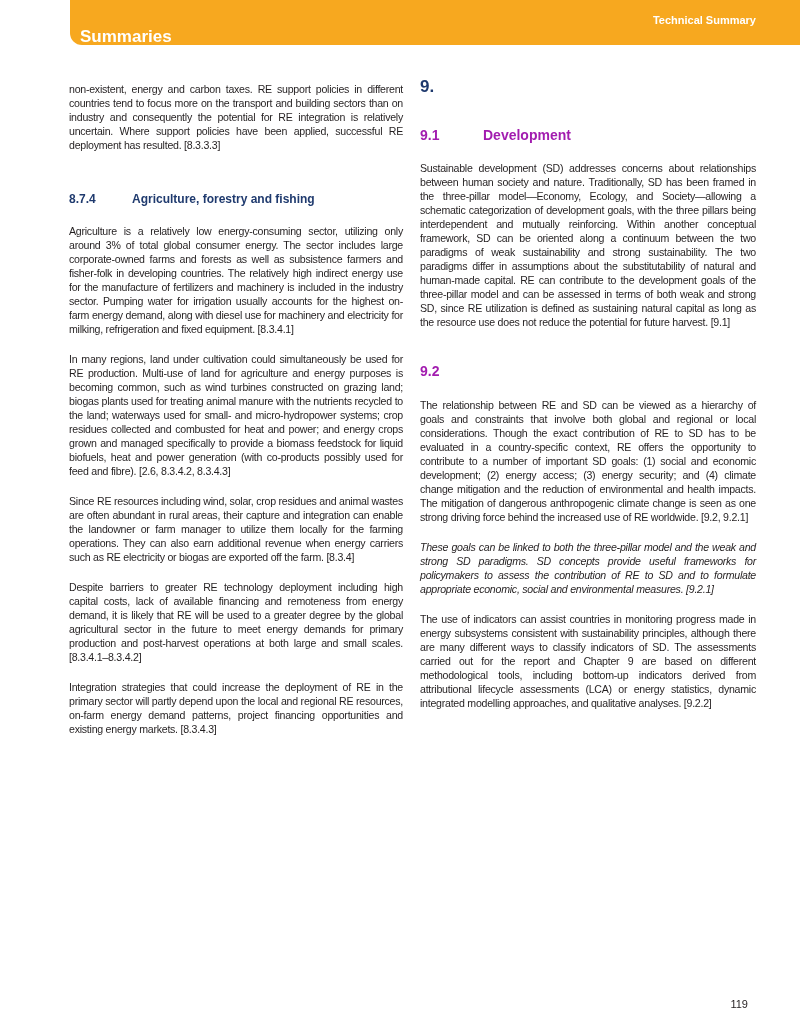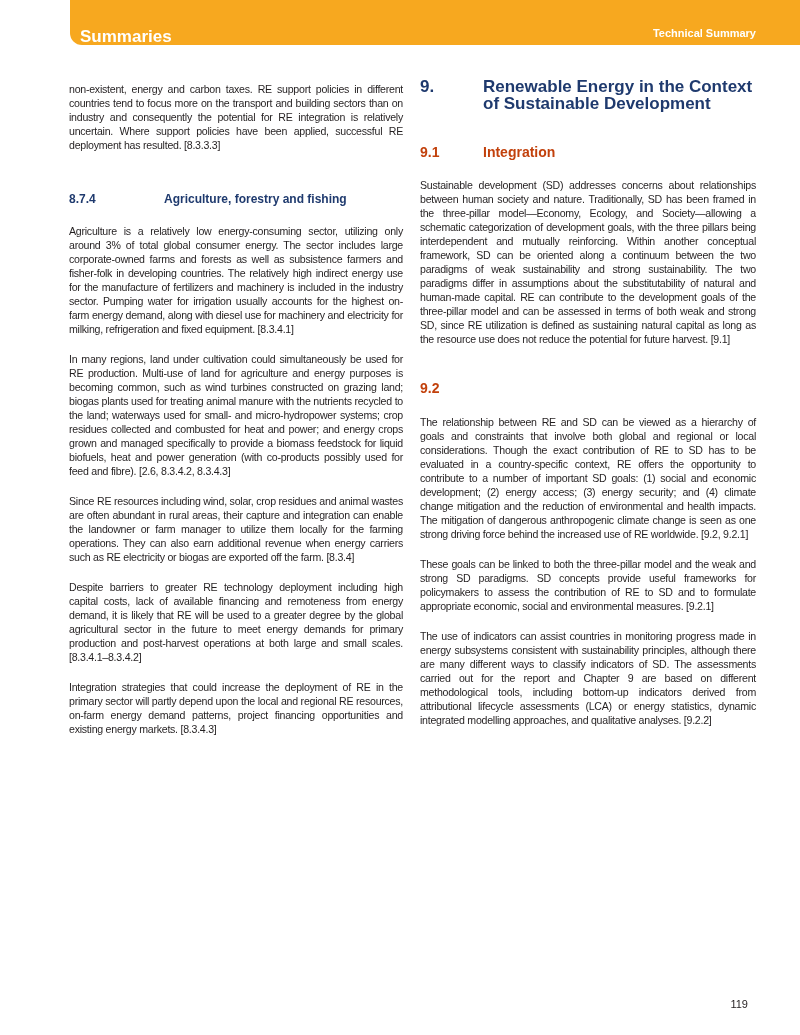--- a/index.html
+++ b/index.html
@@ -9,89 +9,85 @@
   }
   .header-bar {
     position: absolute; left: 70px; top: 0; width: 730px; height: 45px;
     background: #f7a81f; border-bottom-left-radius: 12px;
   }
   .header-left {
     position: absolute; left: 80px; top: 27px; font-size: 17px; font-weight: bold;
     color: #ffffff; letter-spacing: 0;
   }
   .header-right {
-    position: absolute; right: 44px; top: 27px; font-size: 11px; font-weight: bold;
+    position: absolute; right: 44px; top: 14px; font-size: 11px; font-weight: bold;
     color: #ffffff;
     text-align: right;
   }
   .col { position: absolute; top: 82px; }
   .col-left { left: 69px; width: 334px; }
   .col-right { left: 420px; width: 336px; }
   p.body {
     margin: 0; font-size: 10.6px; line-height: 14px; text-align: justify;
     font-family: "Liberation Sans", sans-serif; letter-spacing: -0.25px; color: #231f20;
   }
   .h3 {
     display: flex; color: #1f3a6e; font-weight: bold; font-size: 12px;
     font-family: "Liberation Sans", sans-serif;
   }
   .h3 .num { width: 63px; flex: none; }
   .h2 {
     display: flex; color: #1f3a6e; font-weight: bold; font-size: 17px; line-height: 17px;
   }
   .h2 .num { width: 63px; flex: none; }
-  .h2-sub { display: flex; color: #c2410c; font-weight: bold; font-size: 14px; line-height: 17px; }
+  .h2-sub { display: flex; color: #a21caf; font-weight: bold; font-size: 14px; line-height: 17px; }
   .h2-sub .num { width: 63px; flex: none; }
   .page-number {
     position: absolute; right: 52px; top: 998px; font-size: 11px; color: #231f20;
   }
 </style>
 </head>
 <body>
 
 <div class="header-bar"></div>
 <div class="header-left">Summaries</div>
 <div class="header-right">Technical Summary</div>
 
 <div class="col col-left">
   <p class="body">non-existent, energy and carbon taxes. RE support policies in different countries tend to focus more on the transport and building sectors than on industry and consequently the potential for RE integration is relatively uncertain. Where support policies have been applied, successful RE deployment has resulted. [8.3.3.3]</p>
 
-  <div class="h3" style="margin-top:40px;gap:32px;">
+  <div class="h3" style="margin-top:40px;">
     <span class="num">8.7.4</span>
     <span>Agriculture, forestry and fishing</span>
   </div>
 
   <p class="body" style="margin-top:18px;">Agriculture is a relatively low energy-consuming sector, utilizing only around 3% of total global consumer energy. The sector includes large corporate-owned farms and forests as well as subsistence farmers and fisher-folk in developing countries. The relatively high indirect energy use for the manufacture of fertilizers and machinery is included in the industry sector. Pumping water for irrigation usually accounts for the highest on-farm energy demand, along with diesel use for machinery and electricity for milking, refrigeration and fixed equipment. [8.3.4.1]</p>
   <p class="body" style="margin-top:16px;">In many regions, land under cultivation could simultaneously be used for RE production. Multi-use of land for agriculture and energy purposes is becoming common, such as wind turbines constructed on grazing land; biogas plants used for treating animal manure with the nutrients recycled to the land; waterways used for small- and micro-hydropower systems; crop residues collected and combusted for heat and power; and energy crops grown and managed specifically to provide a biomass feedstock for liquid biofuels, heat and power generation (with co-products possibly used for feed and fibre). [2.6, 8.3.4.2, 8.3.4.3]</p>
   <p class="body" style="margin-top:16px;">Since RE resources including wind, solar, crop residues and animal wastes are often abundant in rural areas, their capture and integration can enable the landowner or farm manager to utilize them locally for the farming operations. They can also earn additional revenue when energy carriers such as RE electricity or biogas are exported off the farm. [8.3.4]</p>
   <p class="body" style="margin-top:16px;">Despite barriers to greater RE technology deployment including high capital costs, lack of available financing and remoteness from energy demand, it is likely that RE will be used to a greater degree by the global agricultural sector in the future to meet energy demands for primary production and post-harvest operations at both large and small scales. [8.3.4.1–8.3.4.2]</p>
   <p class="body" style="margin-top:16px;">Integration strategies that could increase the deployment of RE in the primary sector will partly depend upon the local and regional RE resources, on-farm energy demand patterns, project financing opportunities and existing energy markets. [8.3.4.3]</p>
 </div>
 
 <div class="col col-right" style="top:78px;">
   <div class="h2">
     <span class="num">9.</span>
-    <span>
-      <span>Renewable Energy in the Context</span><br>
-      <span>of Sustainable Development</span>
-    </span>
   </div>
 
   <div class="h2-sub" style="margin-top:32px;">
     <span class="num">9.1</span>
-    <span>Integration</span>
+    <span>Development</span>
   </div>
 
   <p class="body" style="margin-top:17px;">Sustainable development (SD) addresses concerns about relationships between human society and nature. Traditionally, SD has been framed in the three-pillar model—Economy, Ecology, and Society—allowing a schematic categorization of development goals, with the three pillars being interdependent and mutually reinforcing. Within another conceptual framework, SD can be oriented along a continuum between the two paradigms of weak sustainability and strong sustainability. The two paradigms differ in assumptions about the substitutability of natural and human-made capital. RE can contribute to the development goals of the three-pillar model and can be assessed in terms of both weak and strong SD, since RE utilization is defined as sustaining natural capital as long as the resource use does not reduce the potential for future harvest. [9.1]</p>
 
   <div class="h2-sub" style="margin-top:34px;">
     <span class="num">9.2</span>
     <span>
       <br>
     </span>
   </div>
 
   <p class="body" style="margin-top:18px;">The relationship between RE and SD can be viewed as a hierarchy of goals and constraints that involve both global and regional or local considerations. Though the exact contribution of RE to SD has to be evaluated in a country-specific context, RE offers the opportunity to contribute to a number of important SD goals: (1) social and economic development; (2) energy access; (3) energy security; and (4) climate change mitigation and the reduction of environmental and health impacts. The mitigation of dangerous anthropogenic climate change is seen as one strong driving force behind the increased use of RE worldwide. [9.2, 9.2.1]</p>
-  <p class="body" style="margin-top:16px;">These goals can be linked to both the three-pillar model and the weak and strong SD paradigms. SD concepts provide useful frameworks for policymakers to assess the contribution of RE to SD and to formulate appropriate economic, social and environmental measures. [9.2.1]</p>
+  <p class="body" style="margin-top:16px;font-style:italic;">These goals can be linked to both the three-pillar model and the weak and strong SD paradigms. SD concepts provide useful frameworks for policymakers to assess the contribution of RE to SD and to formulate appropriate economic, social and environmental measures. [9.2.1]</p>
   <p class="body" style="margin-top:16px;">The use of indicators can assist countries in monitoring progress made in energy subsystems consistent with sustainability principles, although there are many different ways to classify indicators of SD. The assessments carried out for the report and Chapter 9 are based on different methodological tools, including bottom-up indicators derived from attributional lifecycle assessments (LCA) or energy statistics, dynamic integrated modelling approaches, and qualitative analyses. [9.2.2]</p>
 </div>
 
 <div class="page-number">119</div>
 
 </body></html>

